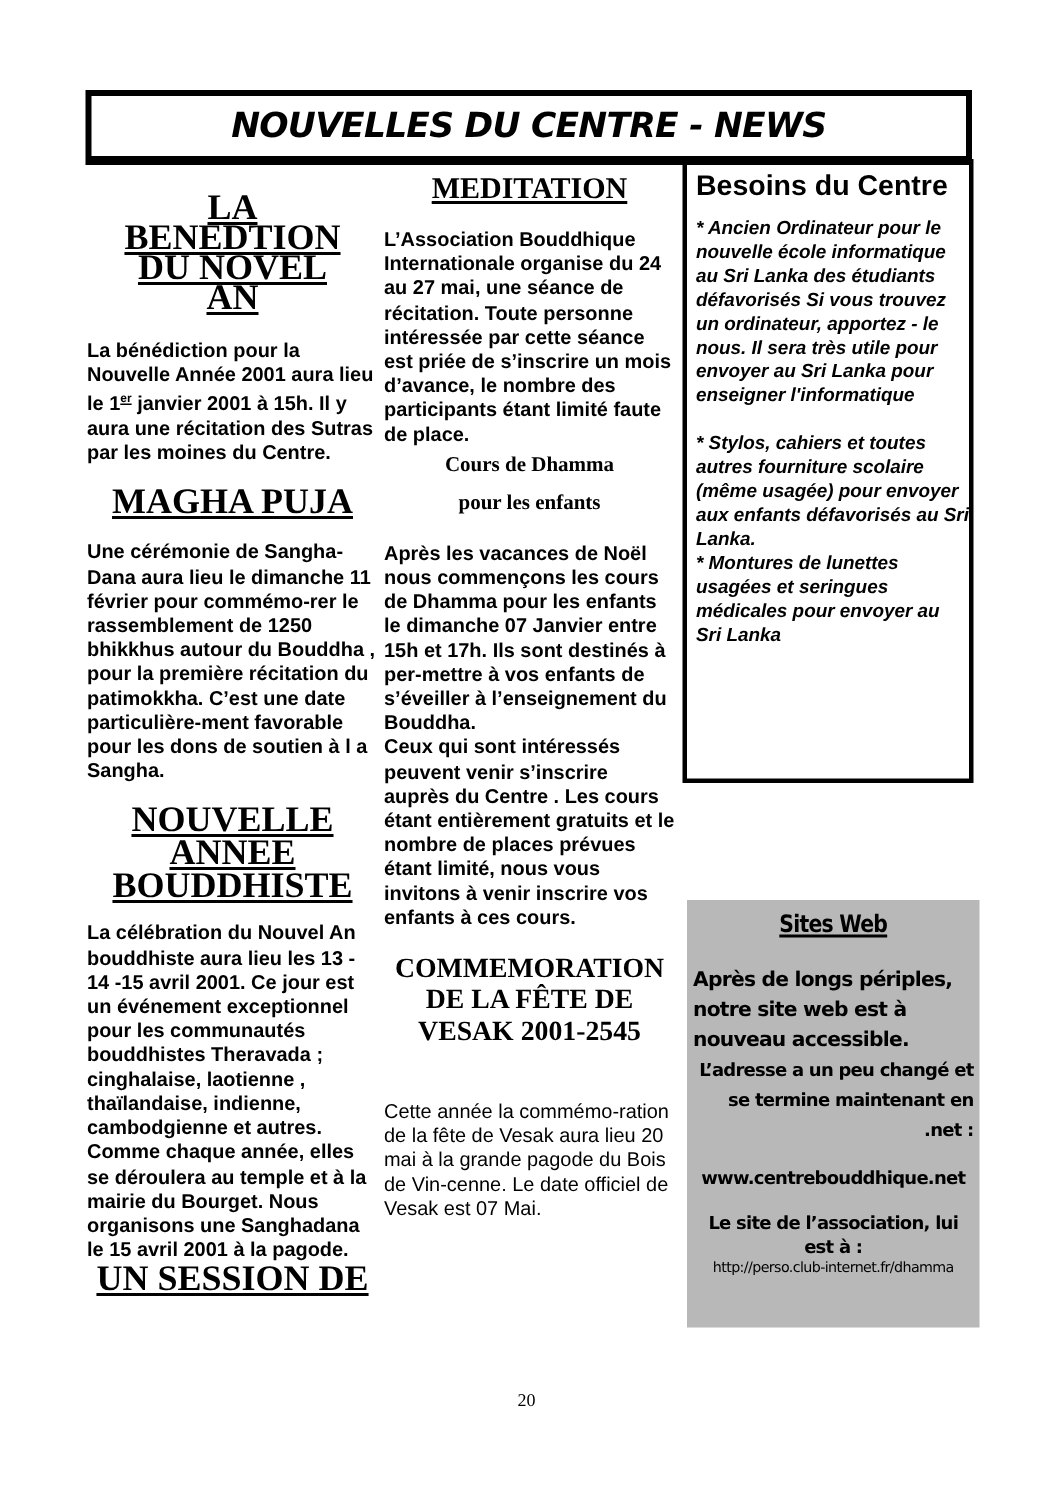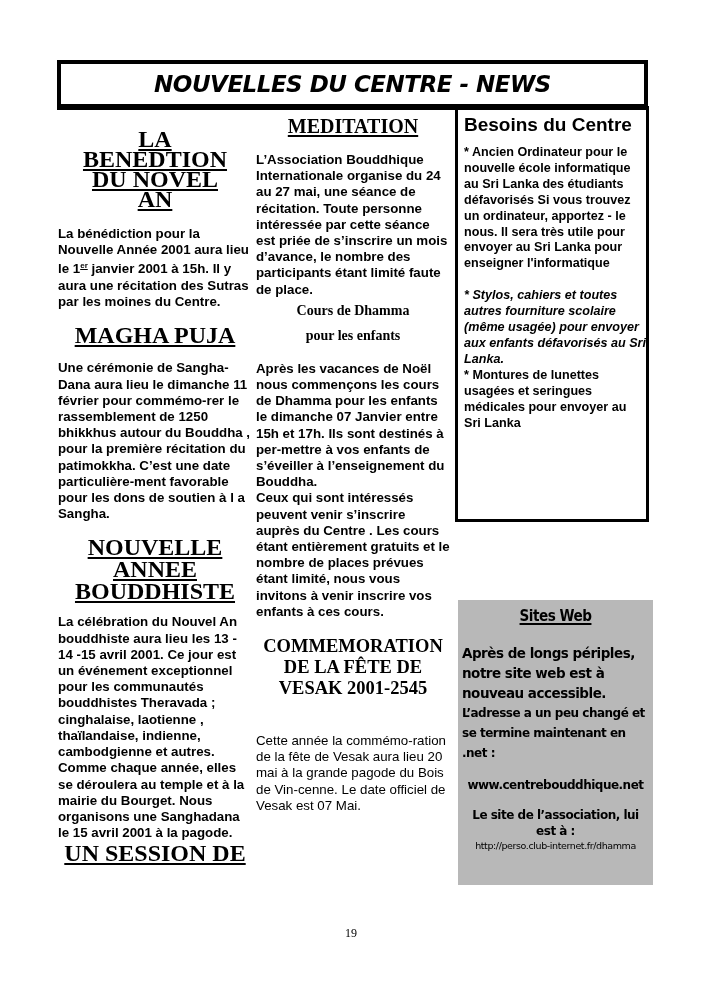--- a/index.html
+++ b/index.html
@@ -32,39 +32,39 @@
   .besoins {
     position: absolute; left: 455px; top: 106px; width: 182px; height: 405px;
     border: 3px solid #000; padding: 5px 0 0 6px; box-sizing: content-box;
   }
   .besoins h2 {
     font-family: "Liberation Sans", sans-serif; font-weight: bold;
     font-size: 19px; line-height: 21px; margin: 0 0 10px 0;
   }
   .besoins p {
     font-family: "Liberation Sans", sans-serif; font-weight: bold;
-    font-size: 12.6px; line-height: 15.9px; margin: 0;
+    font-size: 12.6px; line-height: 15.9px; margin: 0; font-style: italic;
   }
   .besoins p.it { font-style: italic; }
   .sites {
     position: absolute; left: 458px; top: 600px; width: 195px; height: 285px;
     background: #b8b8b8; box-sizing: border-box; padding: 6px 4px 0 4px;
   }
   .sites h2 {
     font-family: "DejaVu Sans", sans-serif; font-weight: bold; font-size: 16px;
     text-align: center; margin: 0 0 18px 0; letter-spacing: -0.6px; transform: scaleX(0.85);
   }
   .sites h2 u { text-decoration-thickness: 2px; text-underline-offset: 2px; }
   .sites .big {
     font-family: "DejaVu Sans", sans-serif; font-weight: bold; font-size: 13.5px;
     line-height: 20px; margin: 0; letter-spacing: -0.5px; transform-origin: left; 
   }
   .sites .mid {
     font-family: "DejaVu Sans", sans-serif; font-weight: bold; font-size: 12px;
-    line-height: 20px; margin: 0; letter-spacing: -0.5px;
+    line-height: 20px; margin: 0; letter-spacing: -0.5px; text-align: right;
   }
   .sites .center { text-align: center; }
   .sites .small {
     font-family: "DejaVu Sans", sans-serif; font-weight: normal; font-size: 9.5px;
     line-height: 14px; margin: 0; text-align: center; letter-spacing: -0.4px;
   }
   .pagenum {
     position: absolute; left: 0; width: 702px; top: 926px; text-align: center;
     font-family: "Liberation Serif", serif; font-size: 12px;
   }
@@ -148,13 +148,13 @@
 
 <div class="sites" style="background: rgb(184, 184, 184);">
   <h2><u>Sites Web</u></h2>
   <p class="big">Après de longs périples, notre site web est à nouveau accessible.</p>
   <p class="mid">L’adresse a un peu changé et se termine maintenant en .net :</p>
   <p class="mid center" style="margin-top:12px;">www.centrebouddhique.net</p>
   <p class="mid center" style="margin-top:12px; line-height:16px;">Le site de l’association, lui est à :</p>
   <p class="small">http://perso.club-internet.fr/dhamma</p>
 </div>
 
-<div class="pagenum">19</div>
+<div class="pagenum">20</div>
 
 </body></html>

